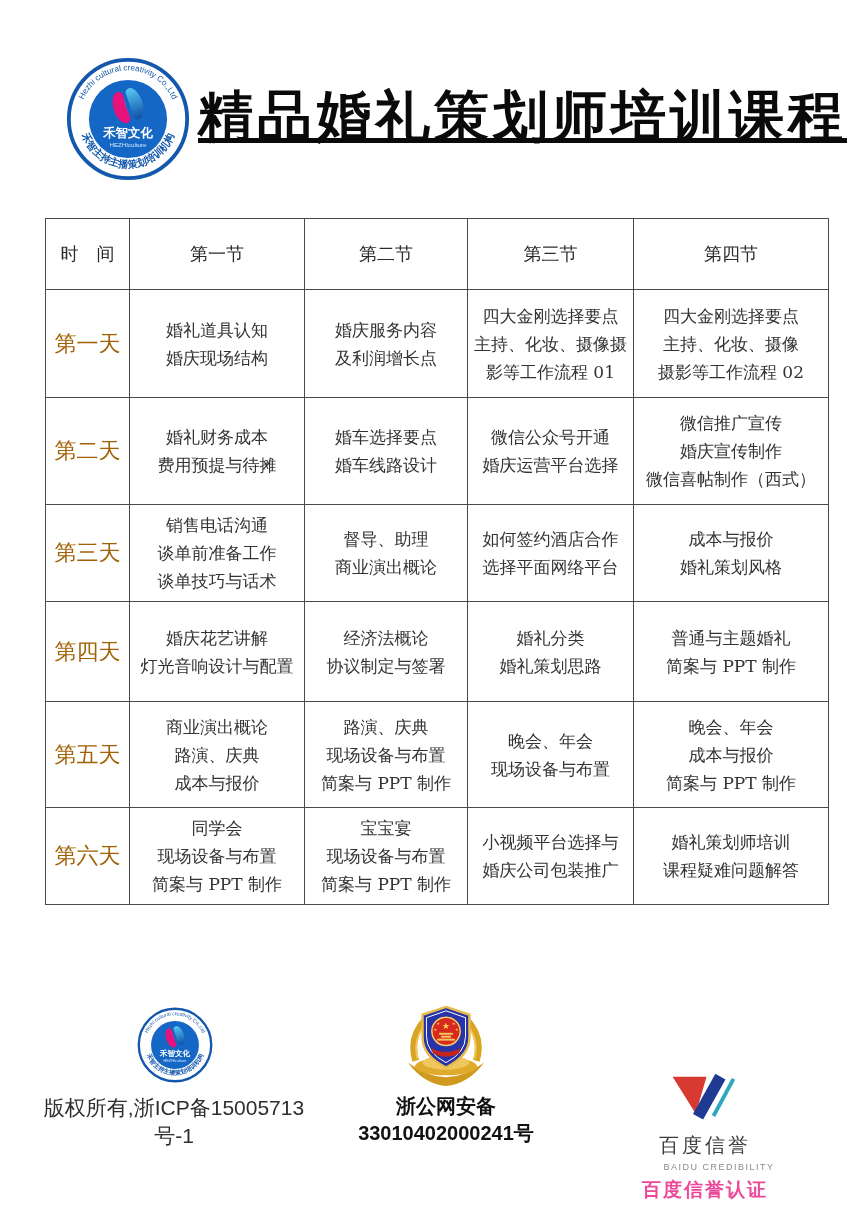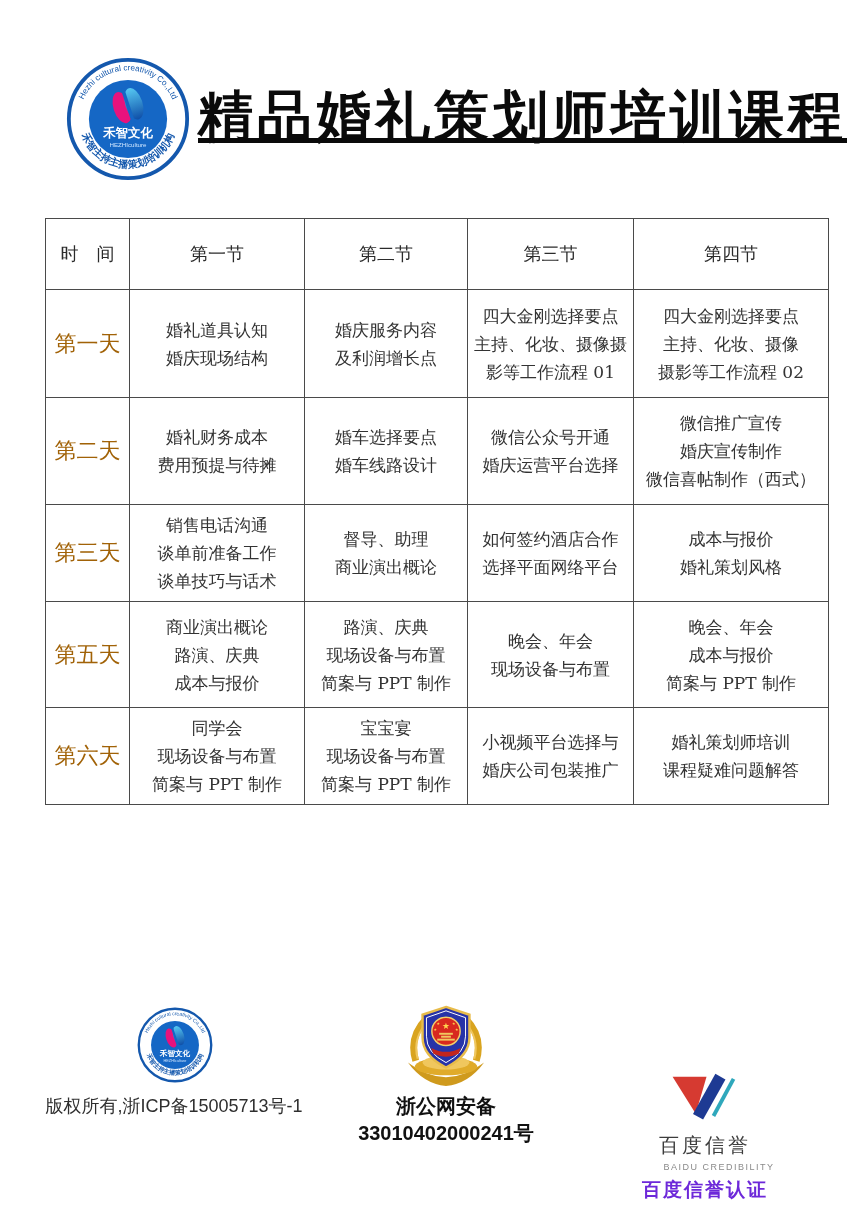--- a/index.html
+++ b/index.html
@@ -26,35 +26,35 @@
   table.schedule th{font-size:18px;color:#2b2b2b;}
   td.day{vertical-align:top;padding-top:22px;font-size:22px;color:#a16207;}
   td.cell{font-size:17px;line-height:28px;color:#333333;white-space:pre-line;}
   tr.hrow{height:71px;}
   tr.r1{height:108px;} tr.r2{height:107px;} tr.r3{height:97px;}
   tr.r4{height:100px;} tr.r5{height:106px;} tr.r6{height:97px;}
   
   .logo-bottom{position:absolute;left:137px;top:1007px;width:76px;height:76px;}
   .copyright{
     position:absolute;left:39px;top:1094px;width:270px;text-align:center;
-    font-family:"Liberation Sans", sans-serif;font-size:18px;color:#2e2e2e;
+    font-family:"Liberation Sans", sans-serif;font-size:21px;color:#2e2e2e;
   }
   .police-badge{position:absolute;left:402px;top:1004px;width:88px;height:84px;}
   .police-text{
     position:absolute;left:330px;top:1093px;width:232px;text-align:center;
     font-family:"Liberation Sans", sans-serif;font-weight:bold;font-size:20px;color:#111111;
   }
   .baidu{
     position:absolute;left:630px;top:1072px;width:150px;
     display:flex;flex-direction:column;align-items:center;
     font-family:"Liberation Sans", sans-serif;
   }
   .baidu-name{font-size:20px;letter-spacing:3px;color:#3c3c3c;margin-top:6px;}
   .baidu-en{font-size:9px;letter-spacing:1.5px;color:#8a8a8a;margin-top:3px;padding-left:28px;}
-  .baidu-cert{font-size:19px;font-weight:bold;letter-spacing:2px;color:#6d28d9;margin-top:5px;}
+  .baidu-cert{font-size:19px;font-weight:bold;letter-spacing:2px;color:#ec4899;margin-top:5px;}
   .badge-cn{font-family:"DejaVu Sans", sans-serif;}
 </style>
 </head>
 <body>
 
 <svg class="logo-top" viewBox="0 0 130 130">
   <defs>
     <path id="arcTopA" d="M 14,65 a 51,51 0 1 1 102,0" fill="none"></path>
     <path id="arcBotA" d="M 14,65 a 51,51 0 1 0 102,0" fill="none"></path>
     <linearGradient id="gbluA" x1="0" y1="0" x2="0" y2="1">
@@ -129,20 +129,31 @@
       <td class="cell">销售电话沟通
 谈单前准备工作
 谈单技巧与话术</td>
       <td class="cell">督导、助理
 商业演出概论</td>
       <td class="cell">如何签约酒店合作
 选择平面网络平台</td>
       <td class="cell">成本与报价
 婚礼策划风格</td>
     </tr>
+    <tr class="r4">
+      <td class="day">第四天</td>
+      <td class="cell">婚庆花艺讲解
+灯光音响设计与配置</td>
+      <td class="cell">经济法概论
+协议制定与签署</td>
+      <td class="cell">婚礼分类
+婚礼策划思路</td>
+      <td class="cell">普通与主题婚礼
+简案与 PPT 制作</td>
+    </tr>
     <tr class="r5">
       <td class="day">第五天</td>
       <td class="cell">商业演出概论
 路演、庆典
 成本与报价</td>
       <td class="cell">路演、庆典
 现场设备与布置
 简案与 PPT 制作</td>
       <td class="cell">晚会、年会
 现场设备与布置</td>

